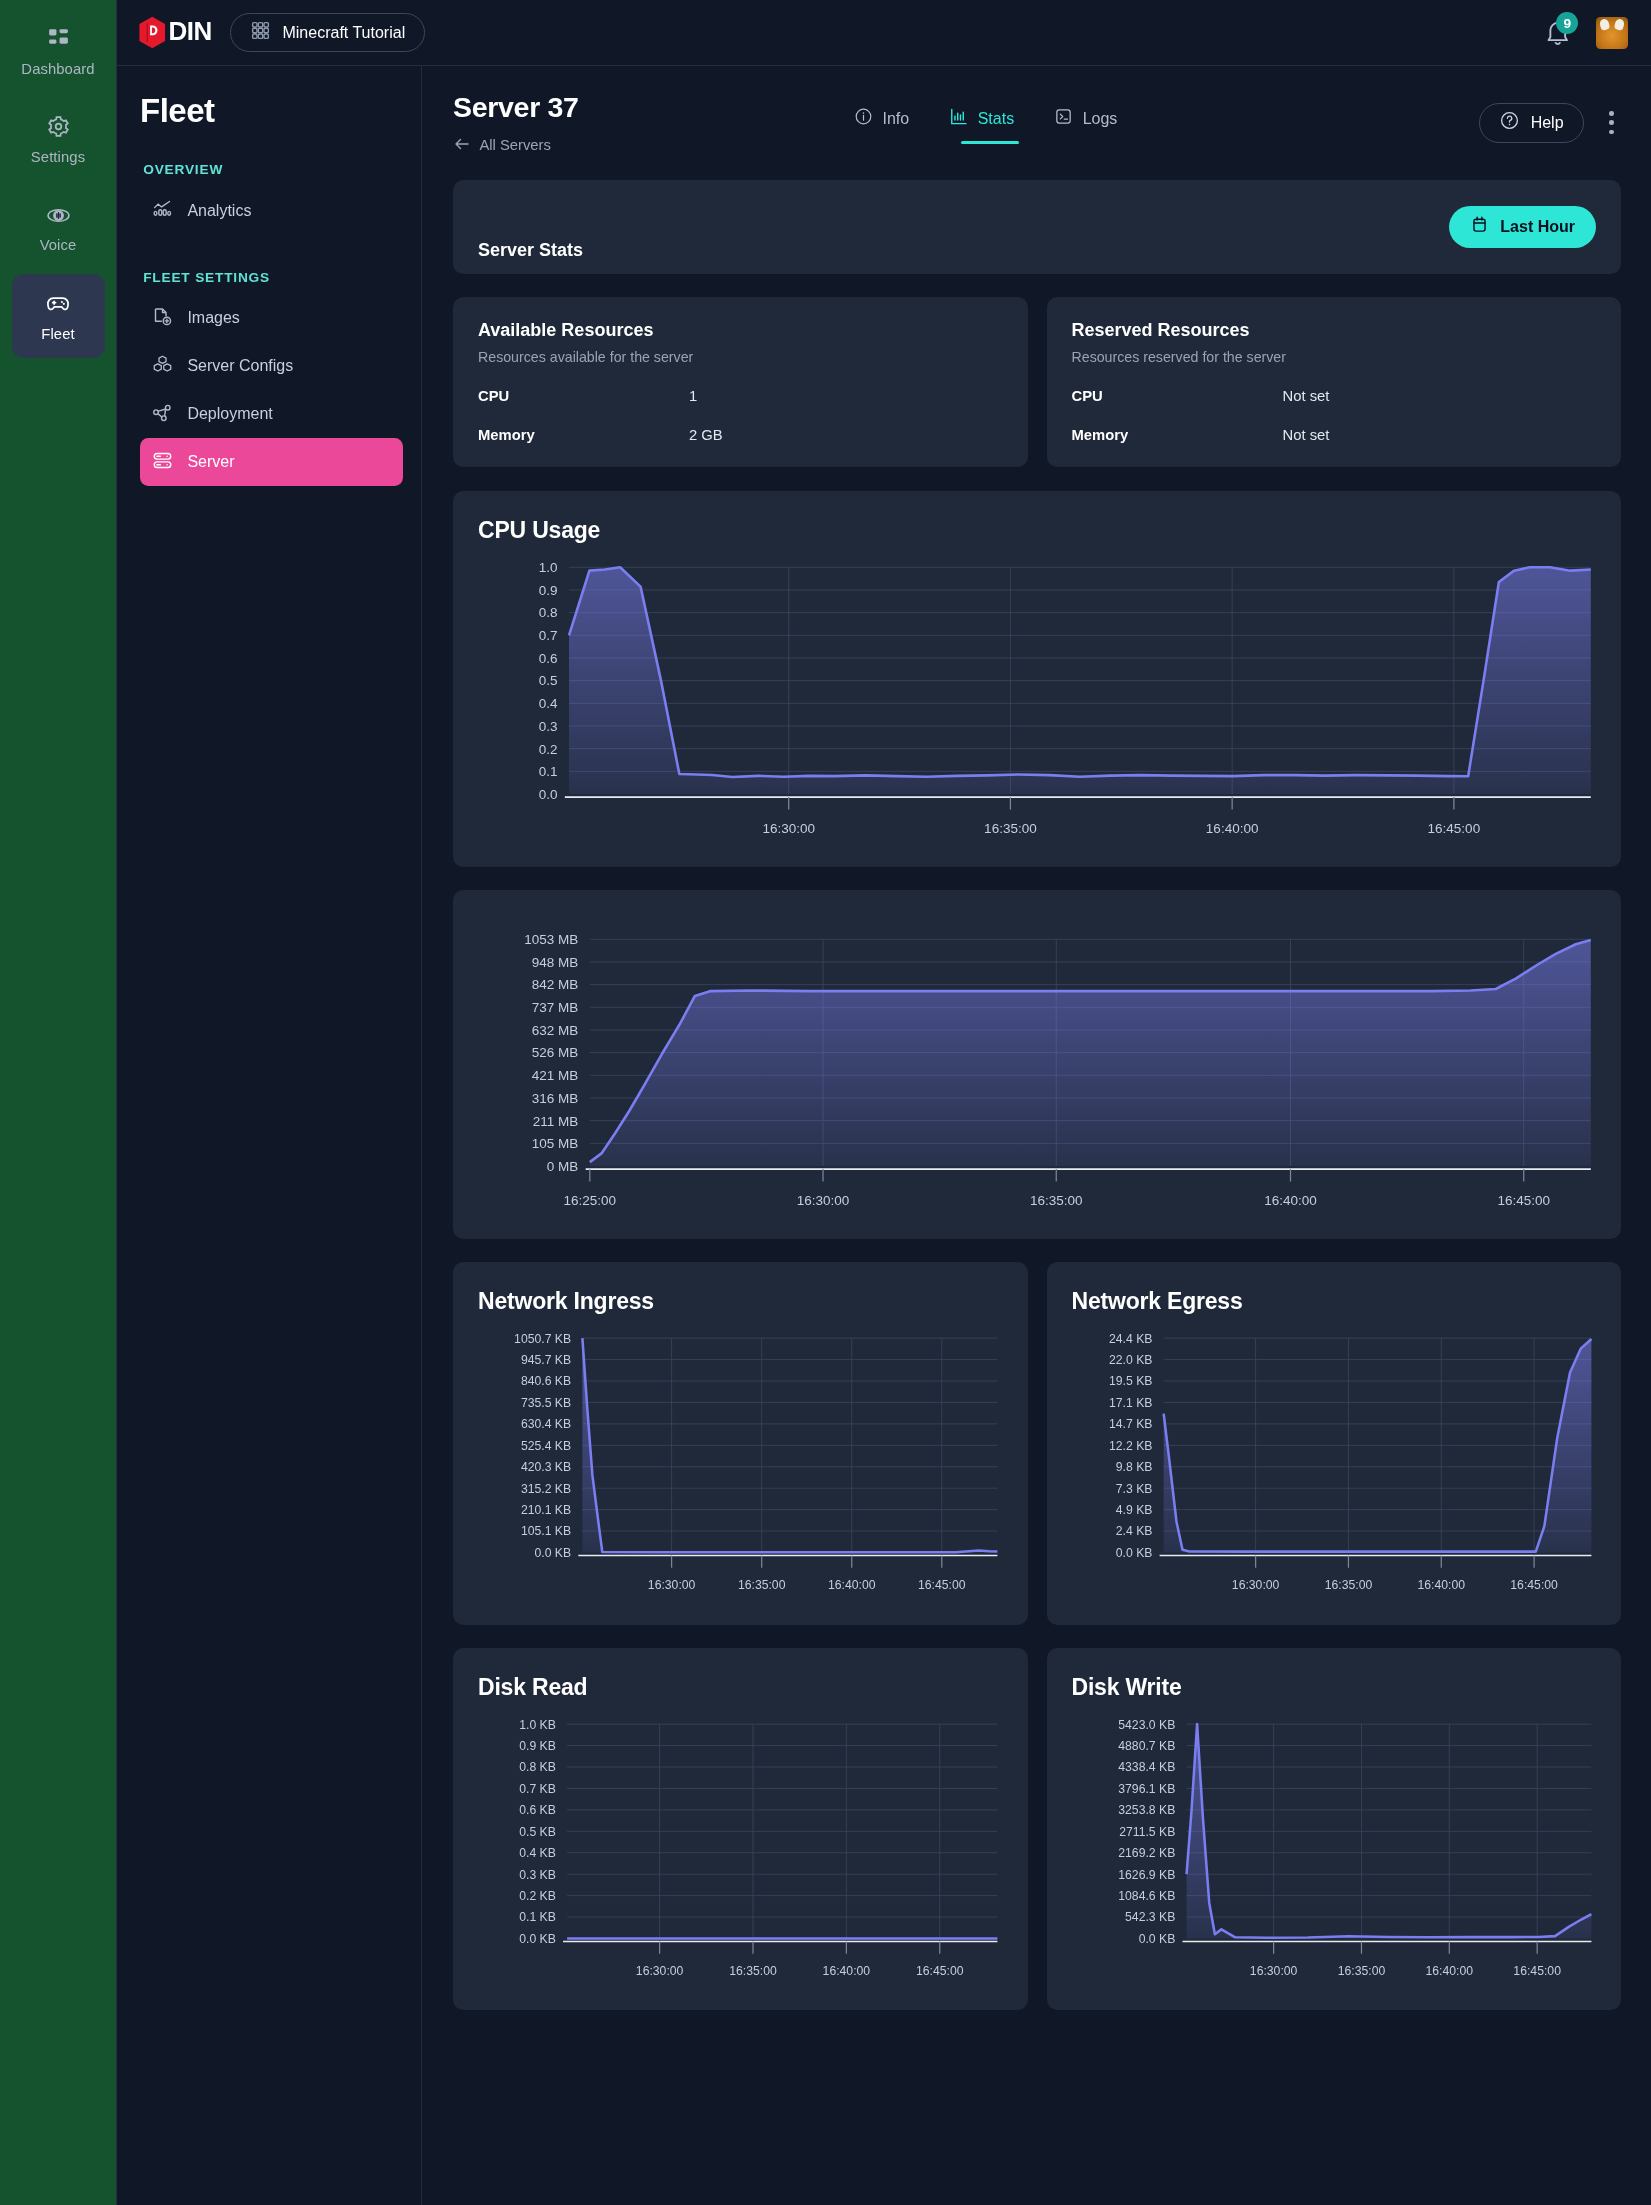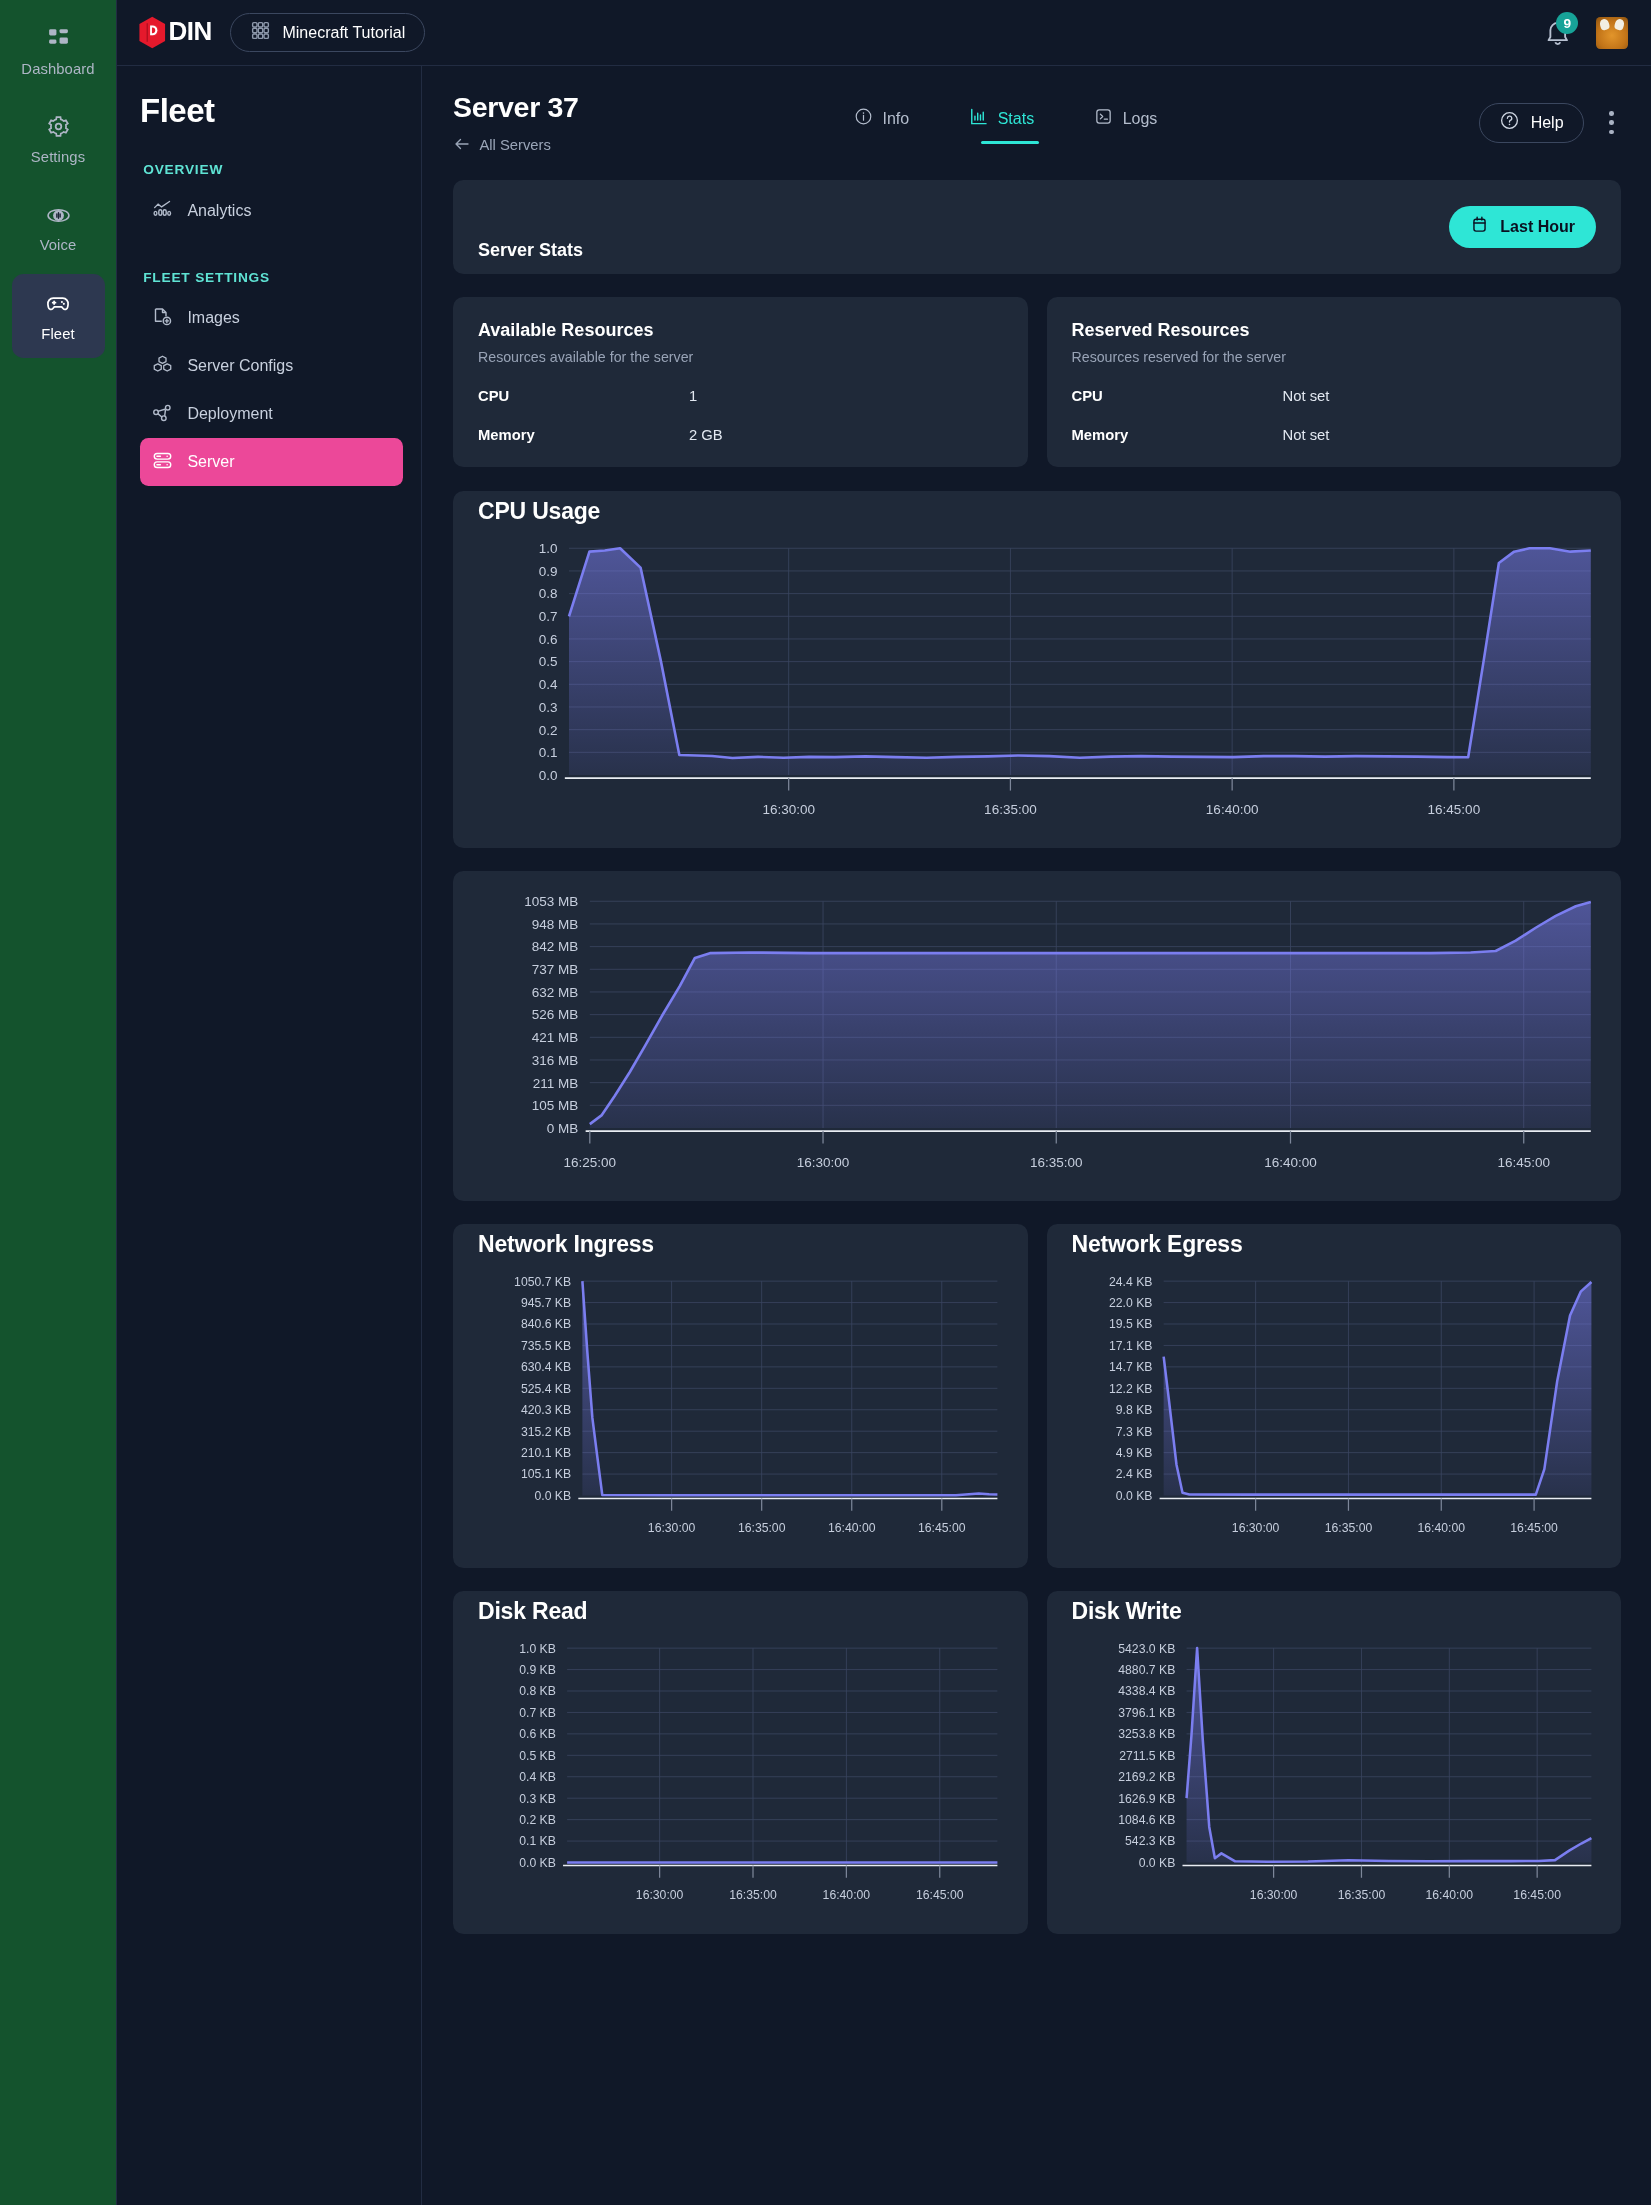--- a/index.html
+++ b/index.html
@@ -98,21 +98,21 @@
   .nav-item.active { background: #ec4899; color: #ffffff; }
   .nav-item svg { flex: 0 0 auto; }
 
   
   .content { flex: 1 1 auto; padding: 25px 31px 0 31px; min-width: 0; }
 
   .page-head { display: flex; align-items: flex-start; margin-bottom: 24px; }
   .ph-left { width: 401px; }
   .ph-title { font-size: 28.5px; font-weight: 700; color:#fff; letter-spacing:-0.3px; }
   .ph-back { display: flex; align-items: center; gap: 8.4px; margin-top: 10.5px; color:#9aa5b8; font-size: 14.8px; }
-  .tabs { display: flex; gap: 60px; padding-top: 16px; }
+  .tabs { display: flex; gap: 40px; padding-top: 16px; }
   .tab { display: flex; align-items: center; gap: 9.5px; color:#b4bdcd; font-size: 16px; position: relative; padding-bottom: 13.7px; }
   .tab.active { color: #2EE6D6; }
   .tab.active::after {
     content:""; position:absolute; left:11.6px; right:-5.3px; bottom: 0;
     height: 3.2px; border-radius: 1.6px; background:#2EE6D6;
   }
   .ph-right { margin-left: auto; display: flex; align-items: center; gap: 18px; padding-top: 11.6px; }
   .help-btn {
     display: flex; align-items: center; gap: 10.5px;
     height: 40px; padding: 0 19px;
@@ -137,21 +137,21 @@
 
   .res-row { display: flex; gap: 19px; margin-bottom: 24px; }
   .res-card { flex: 1 1 0; padding: 23px 25px 24px; }
   .res-card h3 { font-size: 18px; font-weight: 600; color:#fff; }
   .res-card .sub { font-size: 14.2px; color:#98a3b6; margin-top: 8.4px; }
   .res-row2 { display: flex; margin-top: 23px; font-size: 14.8px; }
   .res-row2:first-of-type { margin-top: 26px; }
   .res-k { width: 211px; font-weight: 700; color:#fff; }
   .res-v { color:#e3e9f2; }
 
-  .chart-card { padding: 7px 25px 16px; margin-bottom: 23px; }
+  .chart-card { padding: 26px 25px 16px; margin-bottom: 23px; }
   .chart-card h3 { font-size: 23px; font-weight: 700; color:#fff; letter-spacing:-0.2px; }
   .chart-wrap { margin-top: 16px; }
   .grid-row { display: flex; gap: 19px; margin-bottom: 23px; }
   .grid-row > .chart-card { flex: 1 1 0; margin-bottom: 0; }
 
   svg.plot { display:block; width: 100%; }
   .axis-text { fill:#c6cedd; font-family:"Liberation Sans", sans-serif; }
   .gridline { stroke:#3a4560; stroke-width:1.6; }
   .axisline  { stroke:#e9edf3; stroke-width:3; }
   .tickmark  { stroke:#7d879a; stroke-width:2.4; }

